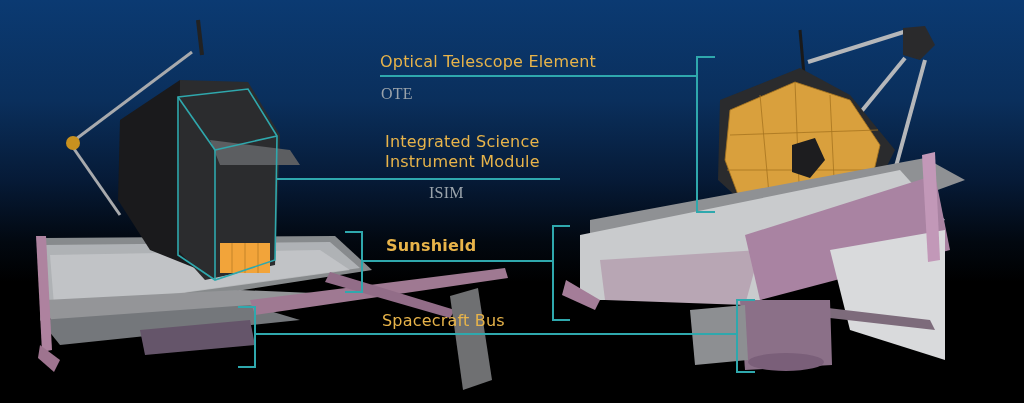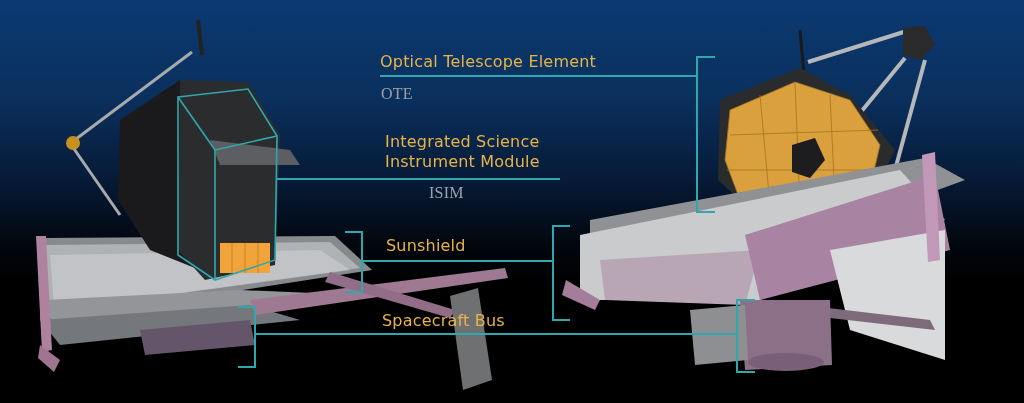--- a/index.html
+++ b/index.html
@@ -117,17 +117,17 @@
     </g>
   </svg>
 
   <div class="label gold" style="left:380px; top:52px;">Optical Telescope Element</div>
   <div class="label gray" style="left:381px; top:84px;">OTE</div>
 
   <div class="label gold" style="left:385px; top:152px;">Instrument Module</div>
   <div class="label gold" style="left:385px; top:132px;">Integrated Science</div>
   <div class="label gray" style="left:404px; top:183px;margin-left:25px;">ISIM</div>
 
-  <div class="label gold" style="left:386px; top:236px;">Sunshield</div>
+  <div class="label gold" style="left:386px; top:236px;font-weight:bold;">Sunshield</div>
 
   <div class="label gold" style="left:382px; top:311px;">Spacecraft Bus</div>
 
 </div>
 
 </body></html>

